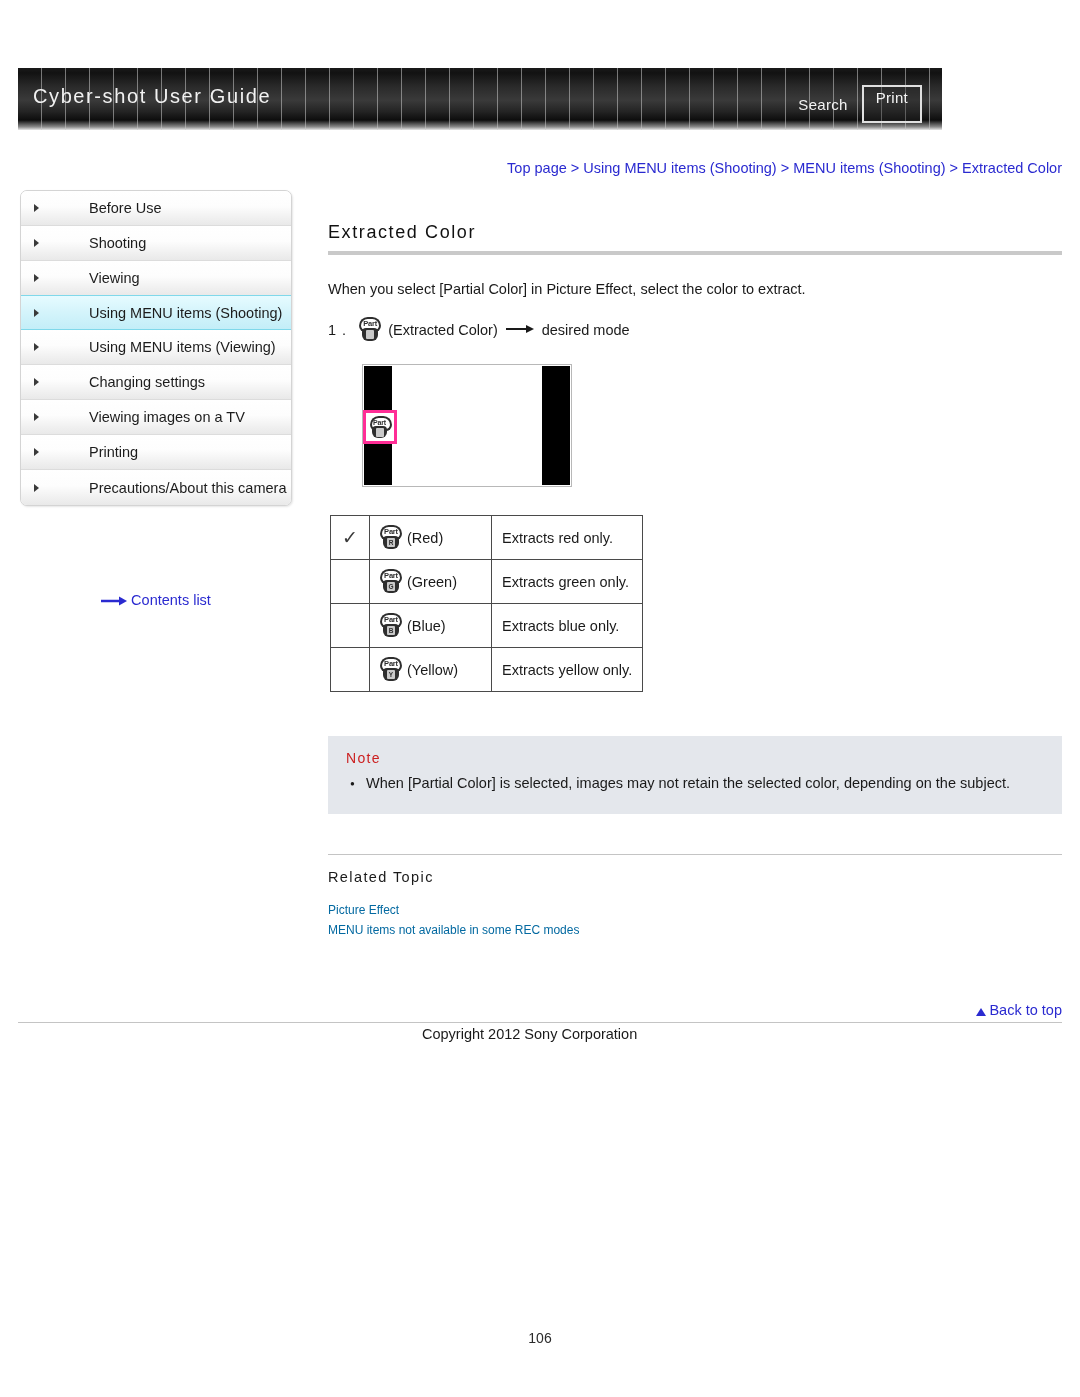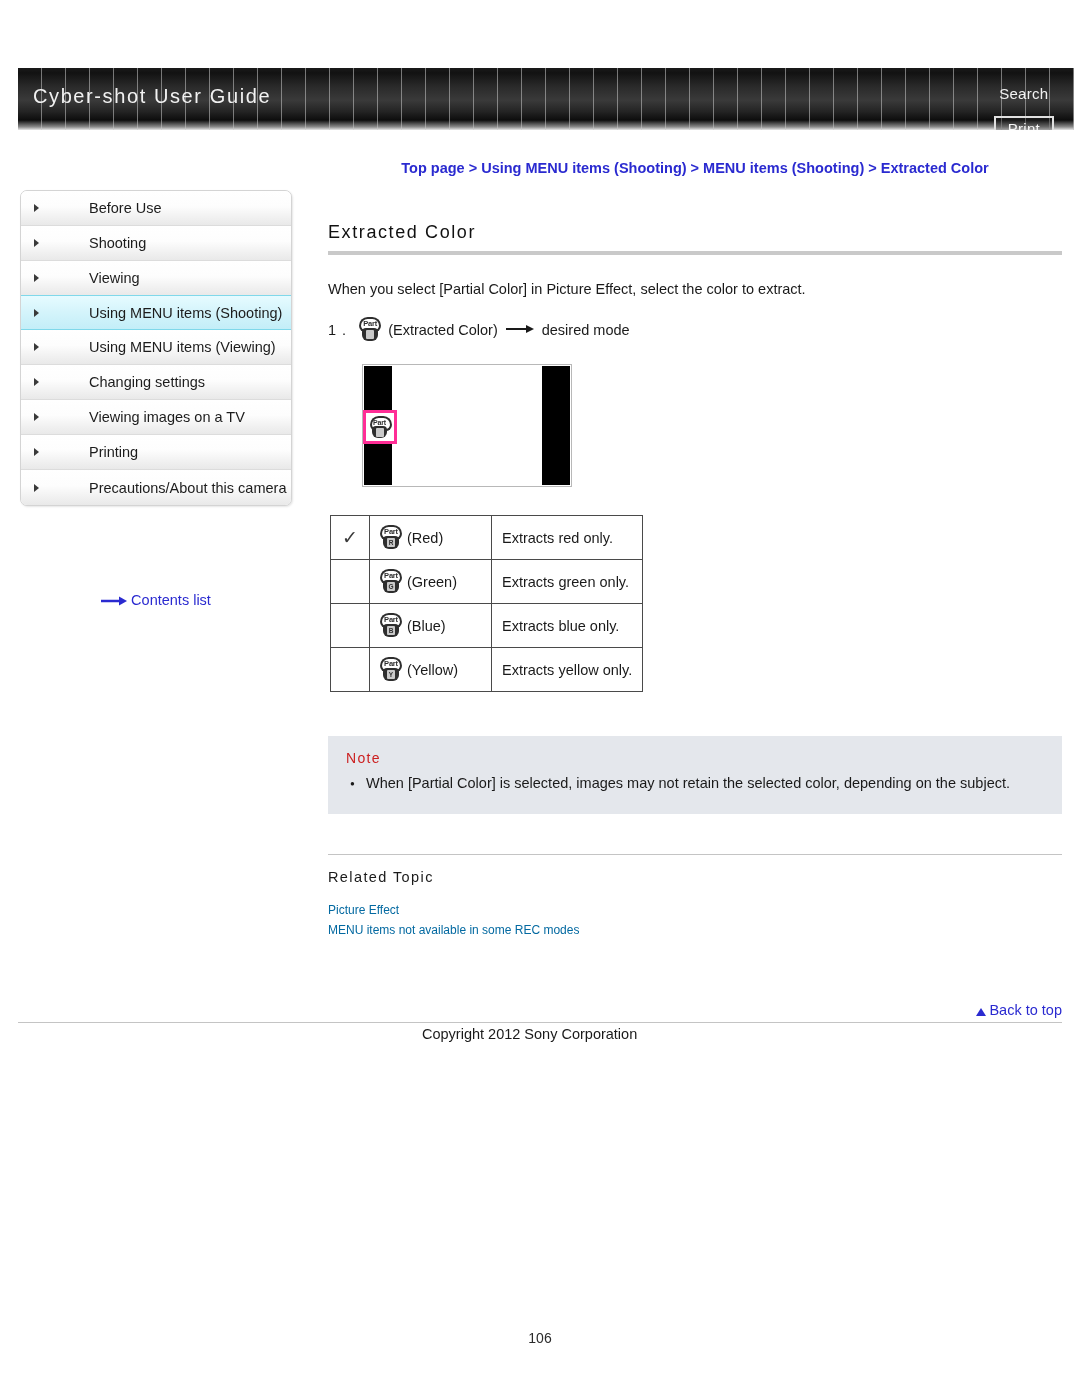--- a/index.html
+++ b/index.html
@@ -14,21 +14,21 @@
     color: #1a1a1a;
     position: relative;
     overflow: hidden;
   }
 
   
   .header-banner {
     position: absolute;
     left: 18px;
     top: 68px;
-    width: 1056px;
+    width: 924px;
     height: 62px;
     background:
       linear-gradient(to bottom,
         #1a1a1a 0%,
         #121212 8%,
         #2a2a2a 30%,
         #3a3a3a 52%,
         #242424 70%,
         #0d0d0d 84%,
         #8c8c8c 95%,
@@ -58,49 +58,47 @@
     z-index: 2;
   }
   .header-actions {
     position: absolute;
     right: 20px;
     top: 17px;
     display: flex;
     align-items: center;
     gap: 14px;
     z-index: 2;
-    flex-direction: column;
   }
   .header-search {
     color: #f2f2f2;
     font-size: 15px;
     letter-spacing: 0.3px;
     cursor: pointer;
   }
   .header-print {
     color: #f5f5f5;
     font-size: 15px;
     letter-spacing: 0.3px;
     border: 2px solid #e0e0e0;
-    padding: 2px 12px 1px 12px;
+    padding: 2px 12px 15px 12px;
     background: rgba(40,40,40,0.35);
     cursor: pointer;
   }
 
   
   .breadcrumb {
     position: absolute;
     left: 328px;
     top: 160px;
     width: 734px;
-    text-align: center;
+    text-align: right;
     font-size: 14.5px;
     color: #2a2ad0;
     white-space: nowrap;
-    font-weight: bold;
   }
   .breadcrumb .sep { color: #2a2ad0; }
 
   
   .sidebar {
     position: absolute;
     left: 20px;
     top: 190px;
     width: 270px;
     border: 1px solid #d4d4d4;

